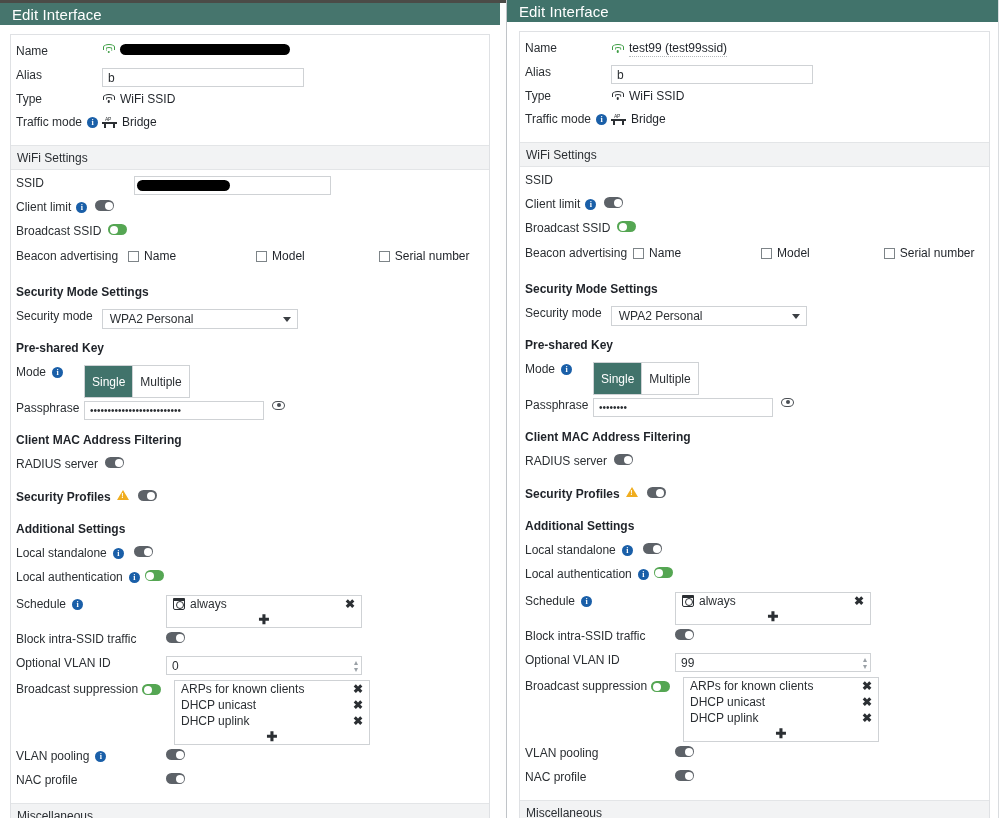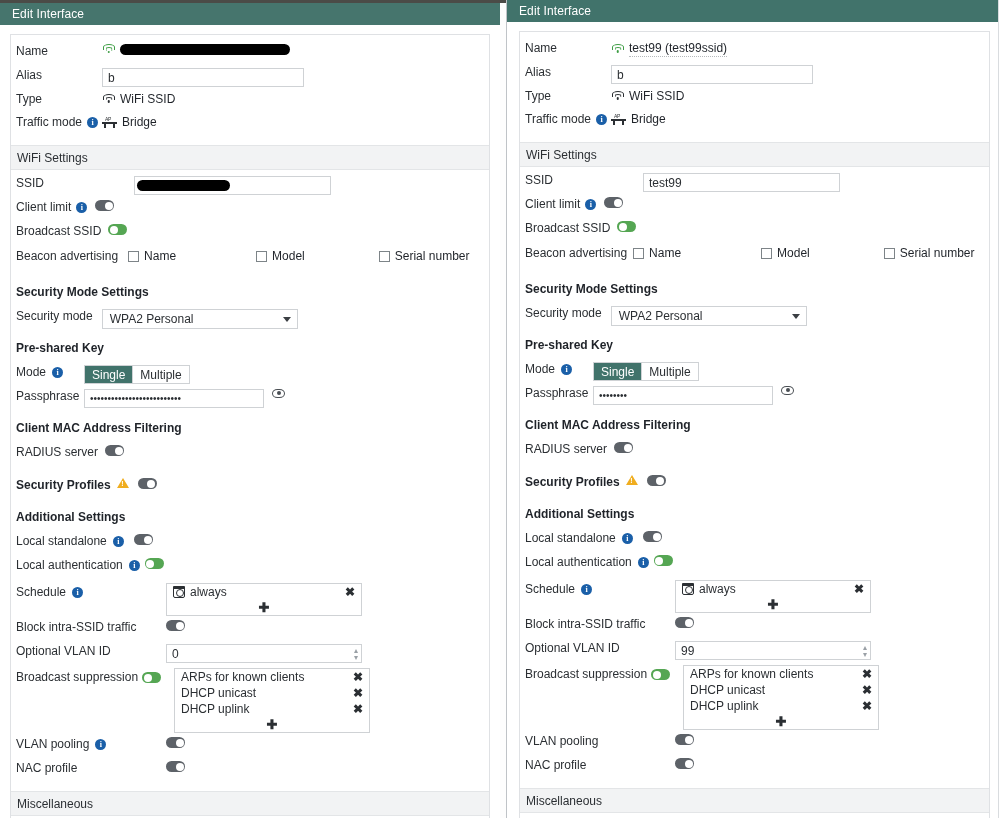--- a/index.html
+++ b/index.html
@@ -22,21 +22,21 @@
   }
   .panel.left  { left: 0px;   top: 3px; width: 500px; height: 815px; }
   .panel.right { left: 506px; top: 0px; width: 493px; height: 818px;
                  border-left: 1px solid #bfc3c7; border-right:1px solid #d9dcdf; }
   .topstrip { position:absolute; left:0; top:0; width:999px; height:3px; background:#4b4b47; }
 
   .titlebar {
     height: 22px;
     background: #41736b;
     color: #ffffff;
-    font-size: 12px;
+    font-size: 15px;
     display: flex;
     align-items: center;
     padding-left: 12px;
     letter-spacing: .1px;
   }
   .panel.left .titlebar { background:#46756d; }
   .inner {
     margin: 9px 10px 0 10px;
     border: 1px solid #dfe1e4;
     border-top: 1px solid #dfe1e4;
@@ -124,21 +124,21 @@
   .eye { display:inline-block; width:13px;height:9px; position:relative; }
   .eye::before{content:"";position:absolute;inset:0;border:1.2px solid #4a4f54;border-radius:50% / 60%;}
   .eye::after{content:"";position:absolute;left:4.6px;top:2.4px;width:4px;height:4px;border-radius:50%;background:#4a4f54;}
 
   .cbx { width:11px;height:11px;border:1px solid #7d8488;background:#fff;display:inline-block; }
 
   .xmark { font-size: 12px; color:#2b2f33; cursor:pointer; font-weight:bold; line-height:1; font-family:"Liberation Sans",sans-serif;}
   .plus  { font-size: 13px; color:#2b2f33; font-weight:bold; line-height:1; }
 
   
-  .seg { display:flex; border:1px solid #cfd2d5; height:19px; }
+  .seg { display:flex; border:1px solid #cfd2d5; height:33px; }
   .seg > div { padding: 0 7px; display:flex;align-items:center; font-size:12px; background:#fff; color:#2b2f33; }
   .seg > div.active { background:#41736b; color:#fff; }
   .seg > div + div { border-left:1px solid #cfd2d5; }
 
   
   .listbox { border:1px solid #cfd2d5; background:#fff; width:196px; }
   .listbox .item { display:flex; align-items:center; justify-content:space-between;
                    padding: 1px 6px 1px 6px; font-size:12px; color:#2b2f33; height:16px; }
   .listbox .addrow { display:flex; align-items:center; justify-content:center; height:15px; }
 
@@ -435,21 +435,20 @@
                 <span>Bridge</span>
               </div>
             </div>
           </div>
           <div class="section-bar">
             <span>WiFi Settings</span>
           </div>
           <div style="padding: 6px 0px 7px;">
             <div class="row">
               <div class="lbl lbl-w2">SSID</div>
-              <input class="txt" value="test99" style="width: 197px;">
             </div>
             <div class="row" style="margin-top: 3px;">
               <div class="lbl" style="display: flex; align-items: center; gap: 5px;">
                 <span>Client limit</span>
                 <span class="info-i">i</span>
               </div>
               <span class="toggle off" style="margin-left: 8px;">
                 <span class="knob"></span>
               </span>
             </div>

